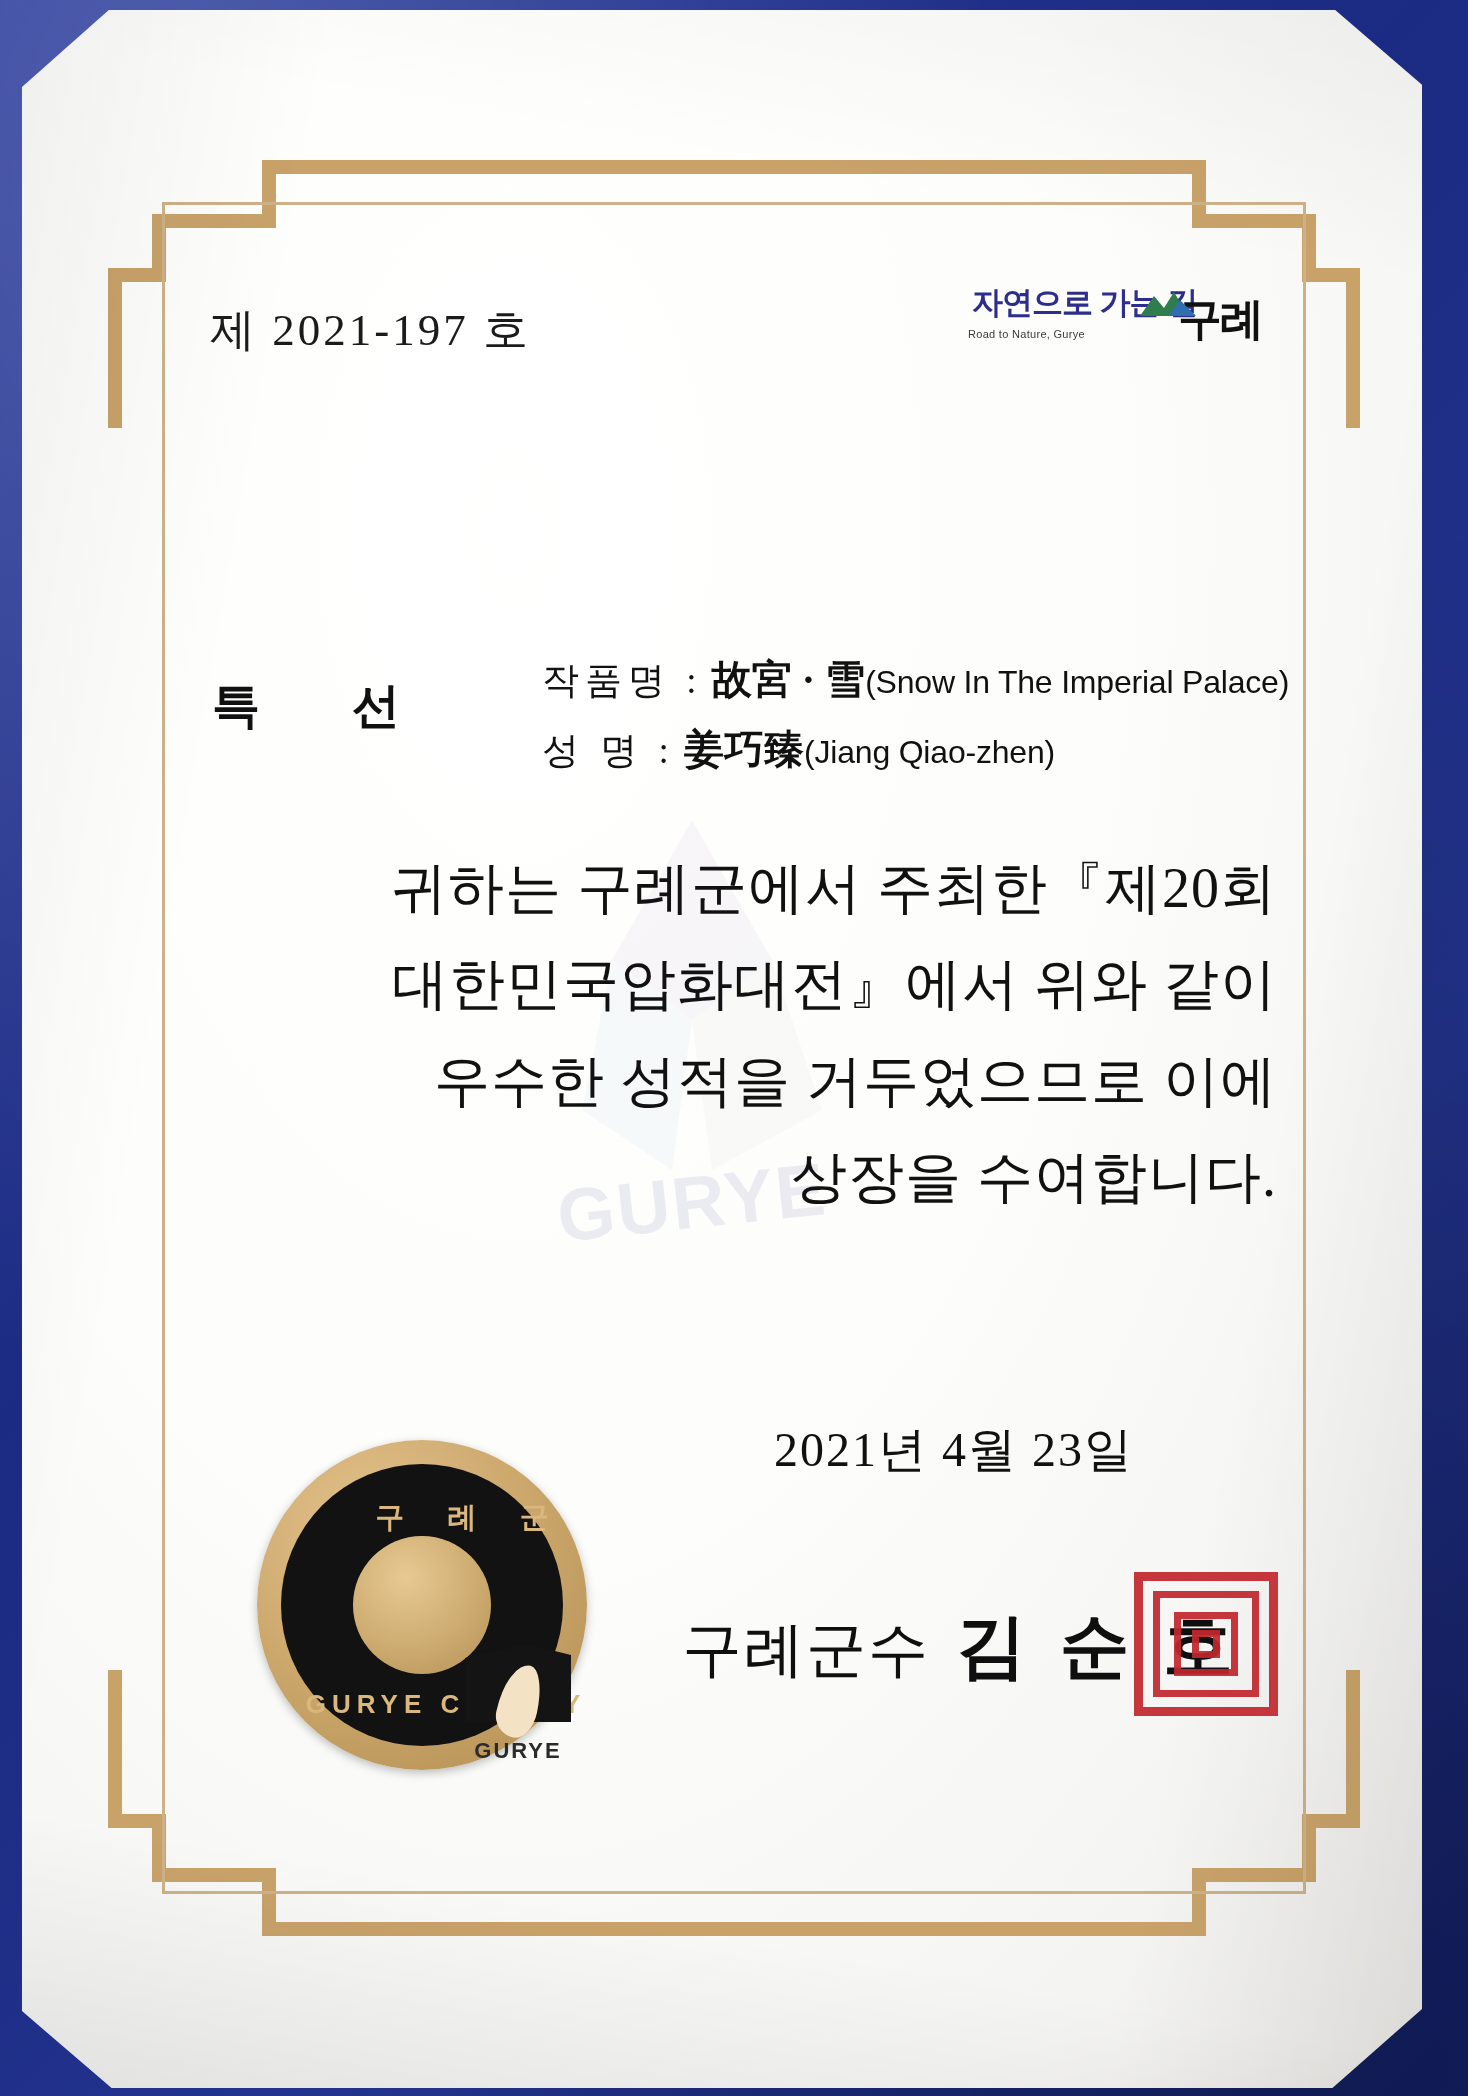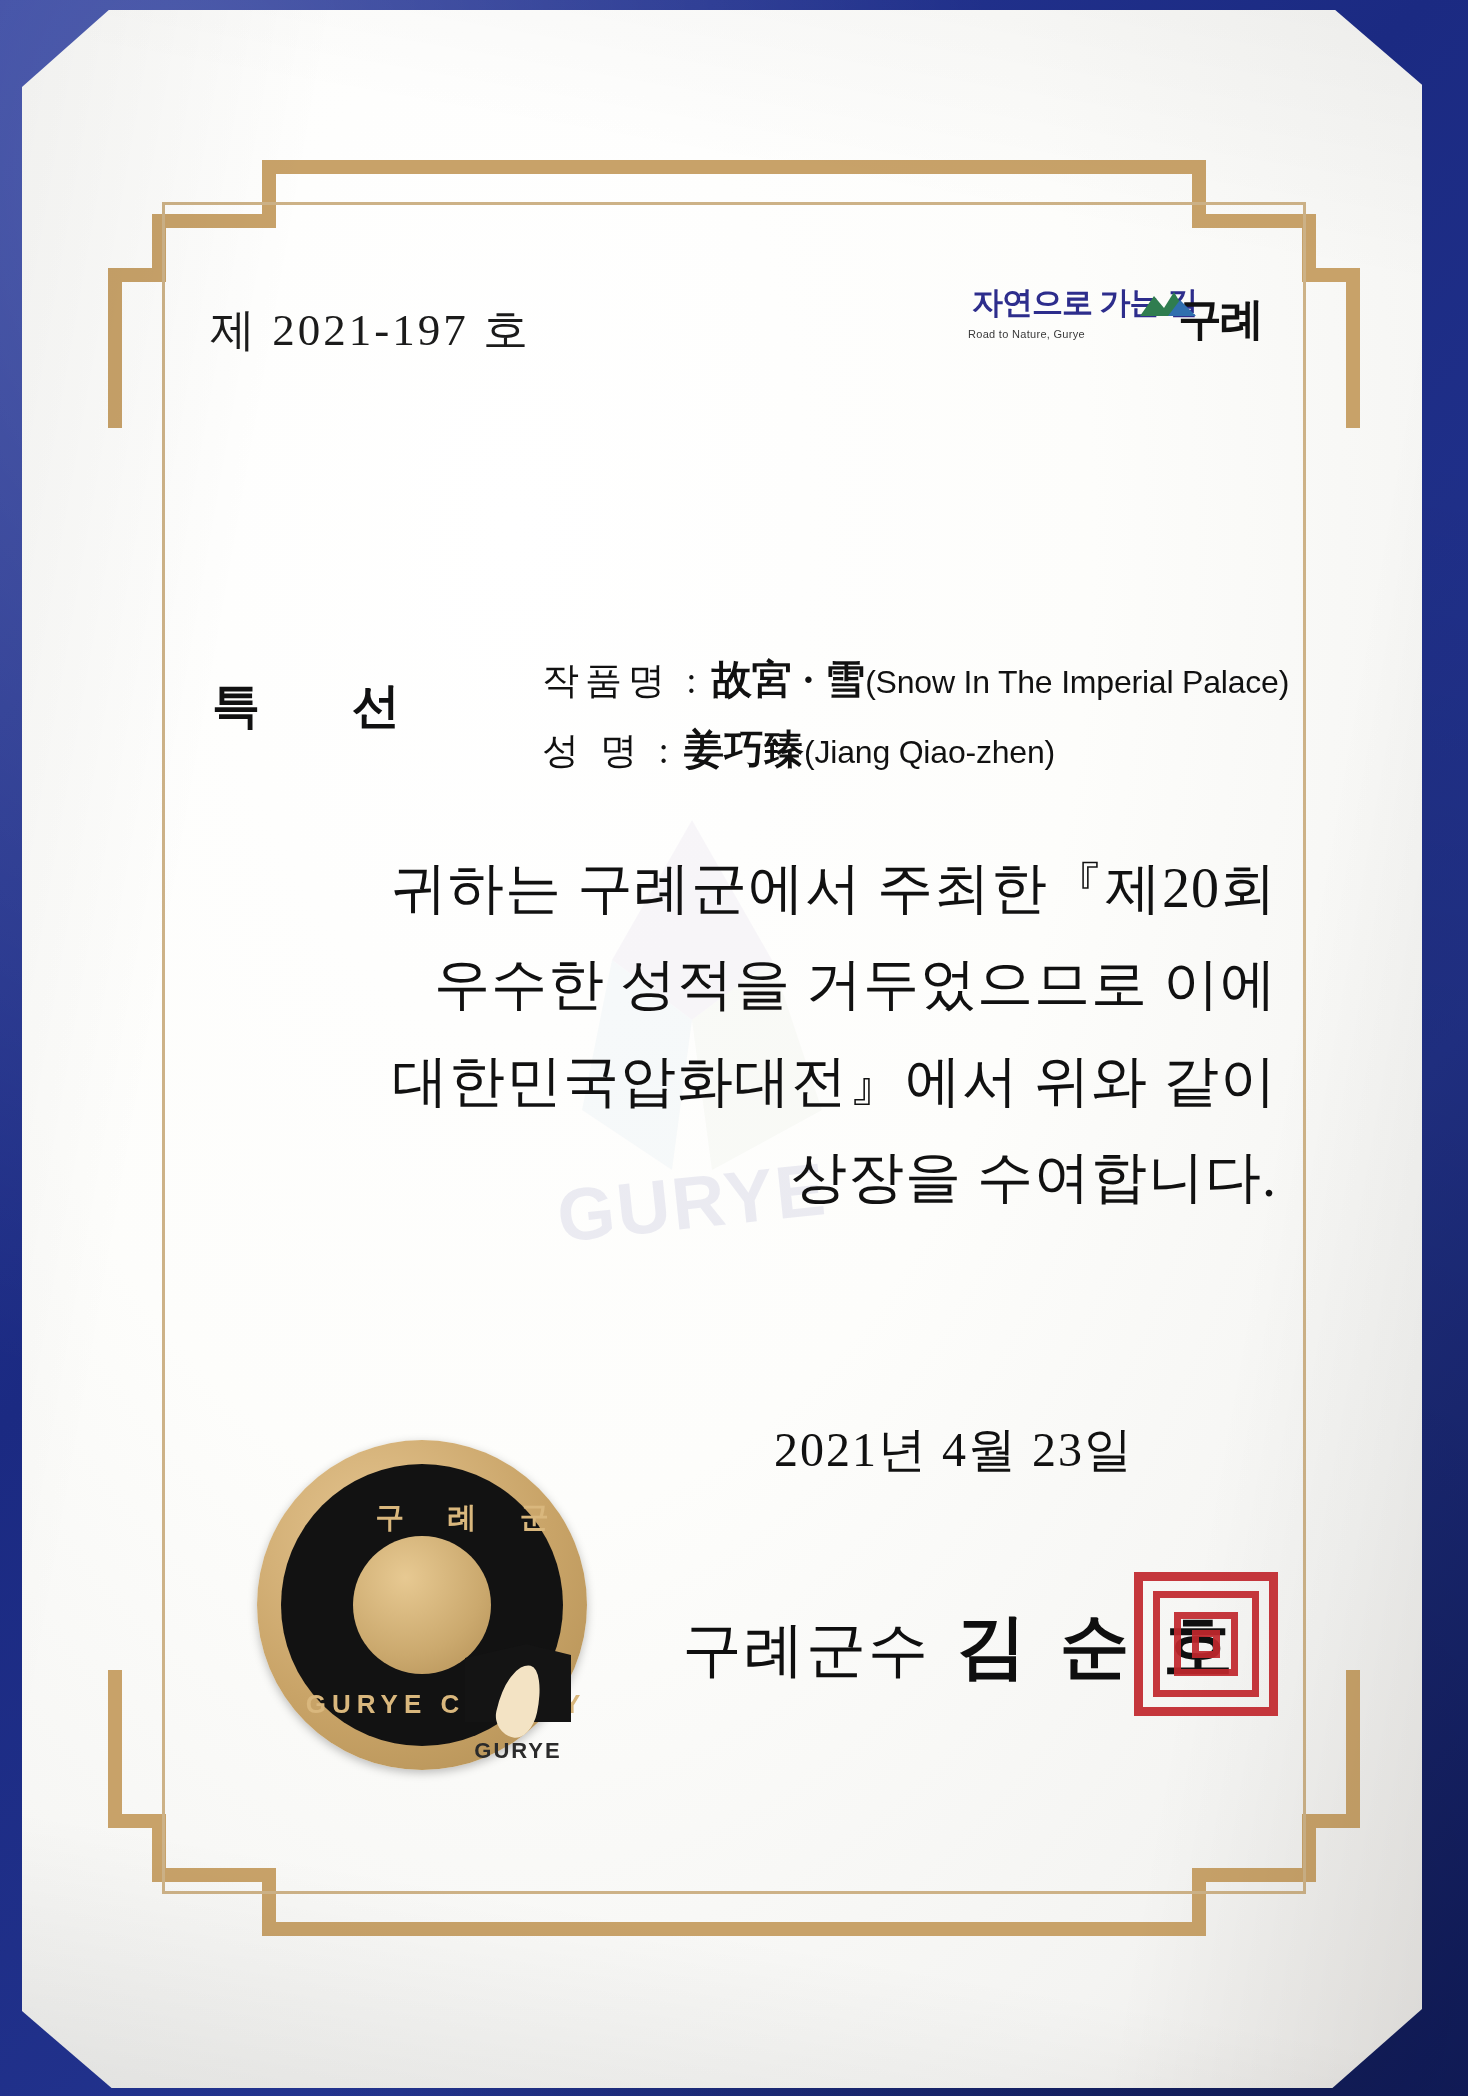--- a/index.html
+++ b/index.html
@@ -419,22 +419,22 @@
       <span class="cjk">故宮 · 雪</span><span class="rom">(Snow In The Imperial Palace)</span>
     </div>
     <div class="entry-row">
       <span class="k">성   명 :</span>
       <span class="cjk">姜巧臻</span><span class="rom">(Jiang Qiao-zhen)</span>
     </div>
   </div>
 
   <div id="body-text">
     <span class="ln indent">귀하는 구례군에서 주최한『제20회</span>
+    <span class="ln">대한민국압화대전』에서 위와 같이</span>
     <span class="ln">우수한 성적을 거두었으므로  이에</span>
-    <span class="ln">대한민국압화대전』에서 위와 같이</span>
     <span class="ln">상장을 수여합니다.</span>
   </div>
 
   <div id="date">2021년 4월 23일</div>
 
   <div id="emblem">
     <div class="ring">
       <div class="top-ko">구 례 군</div>
       <div class="bot-en">GURYE COUNTY</div>
       <div class="inner">

